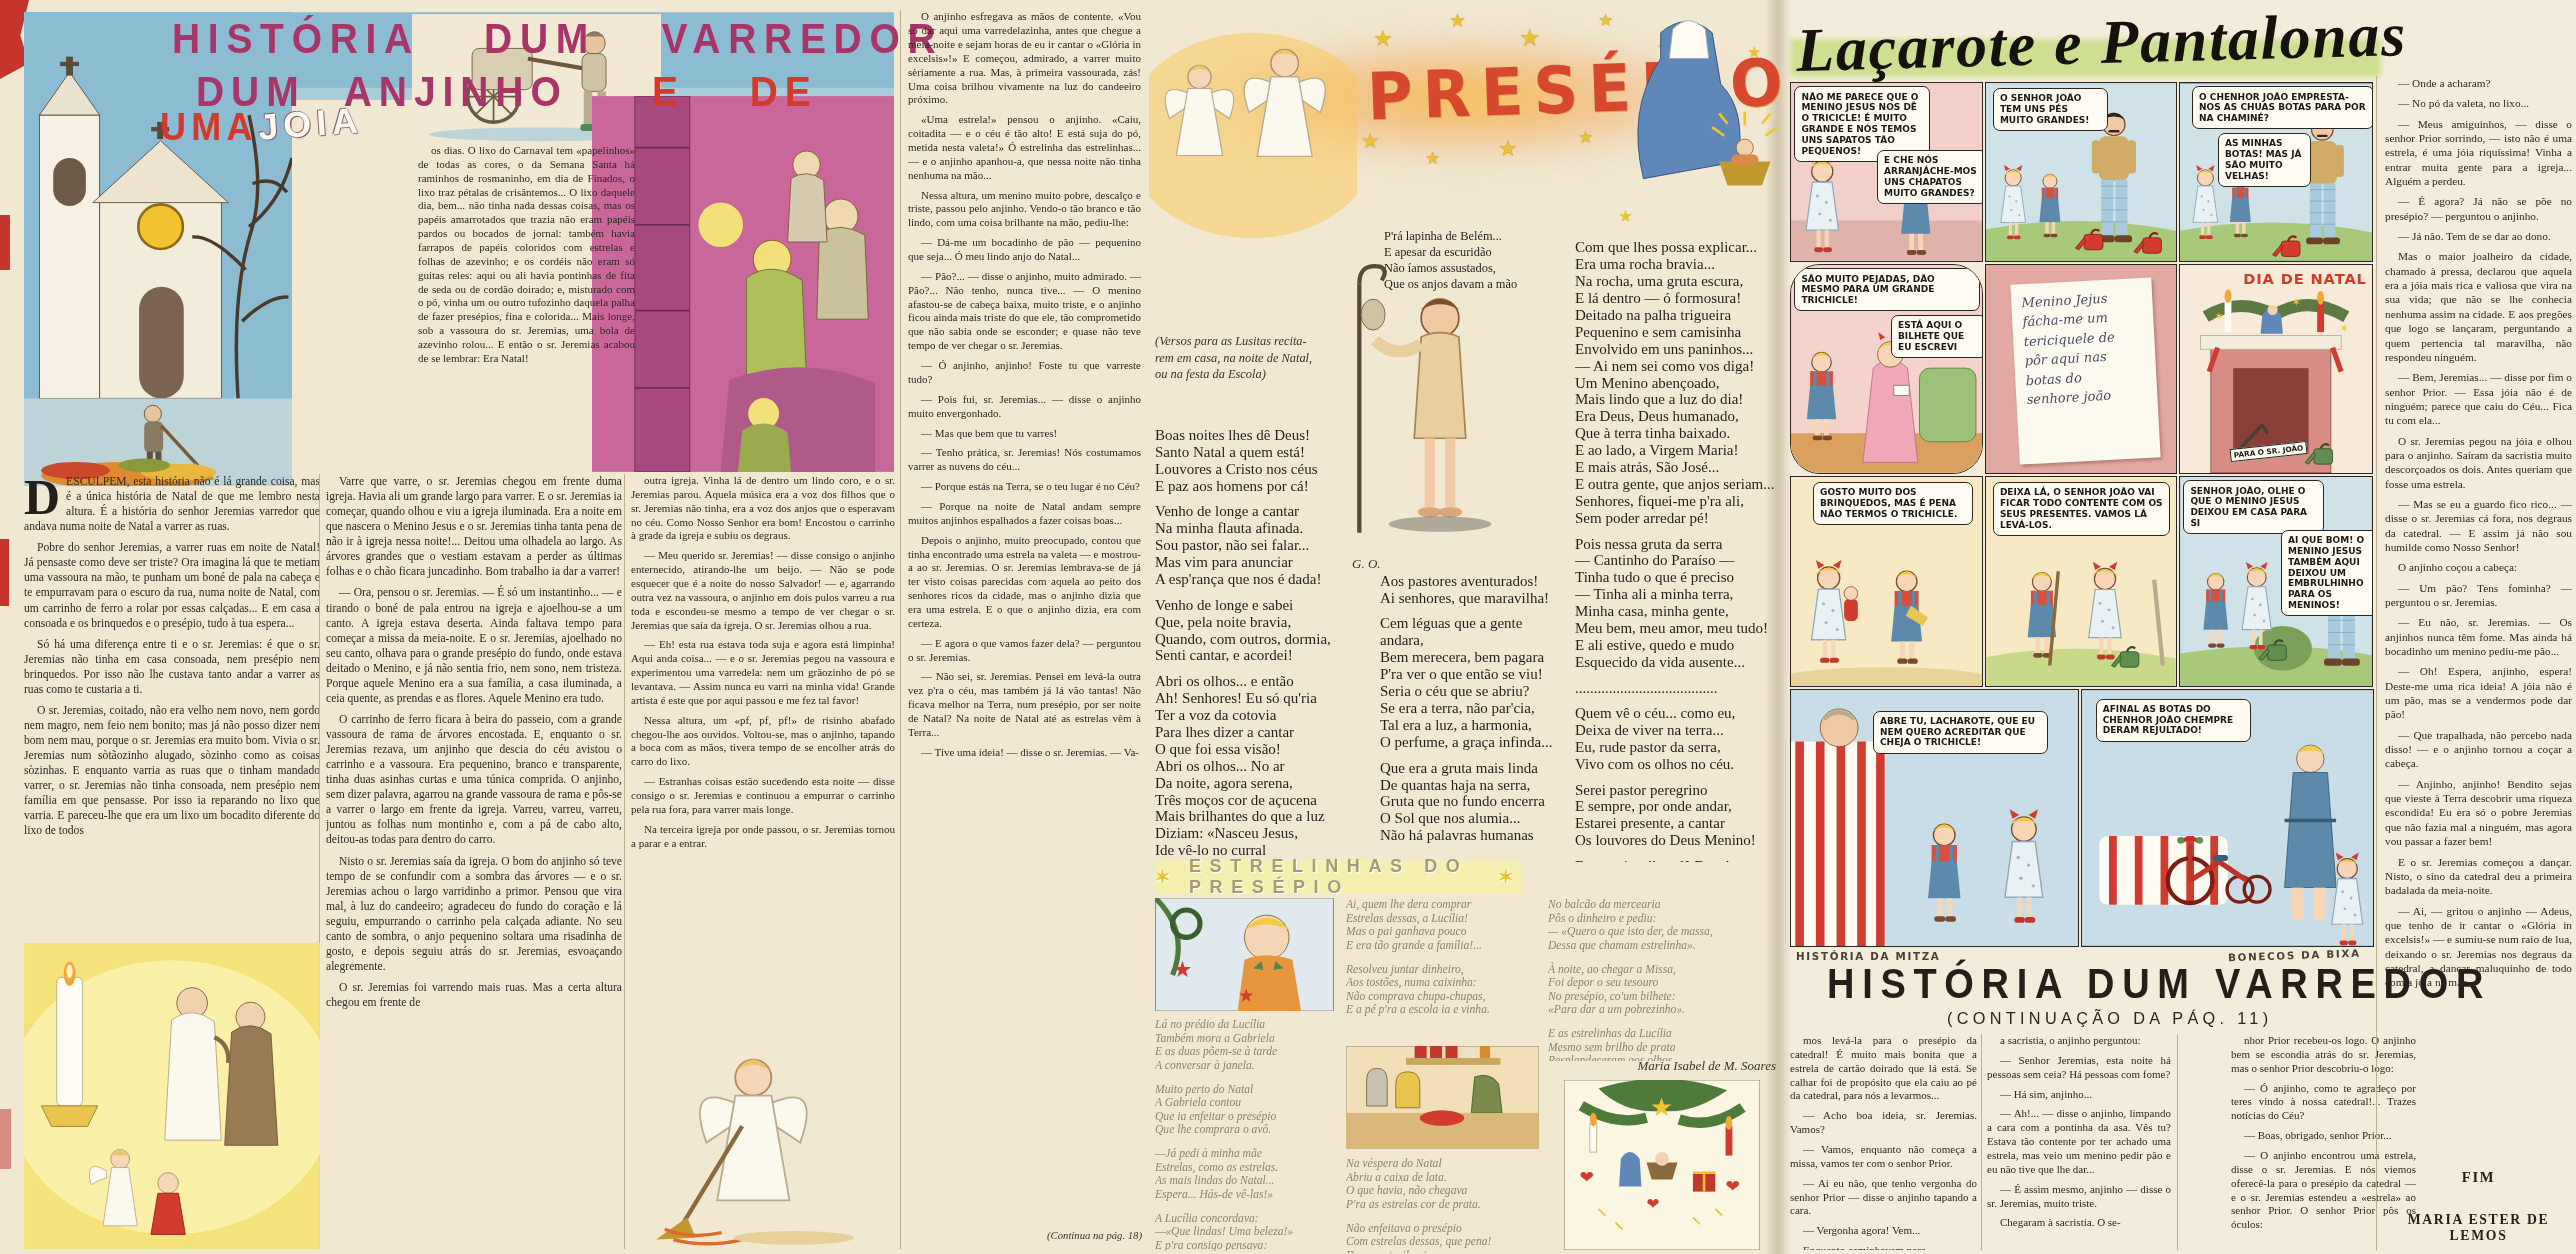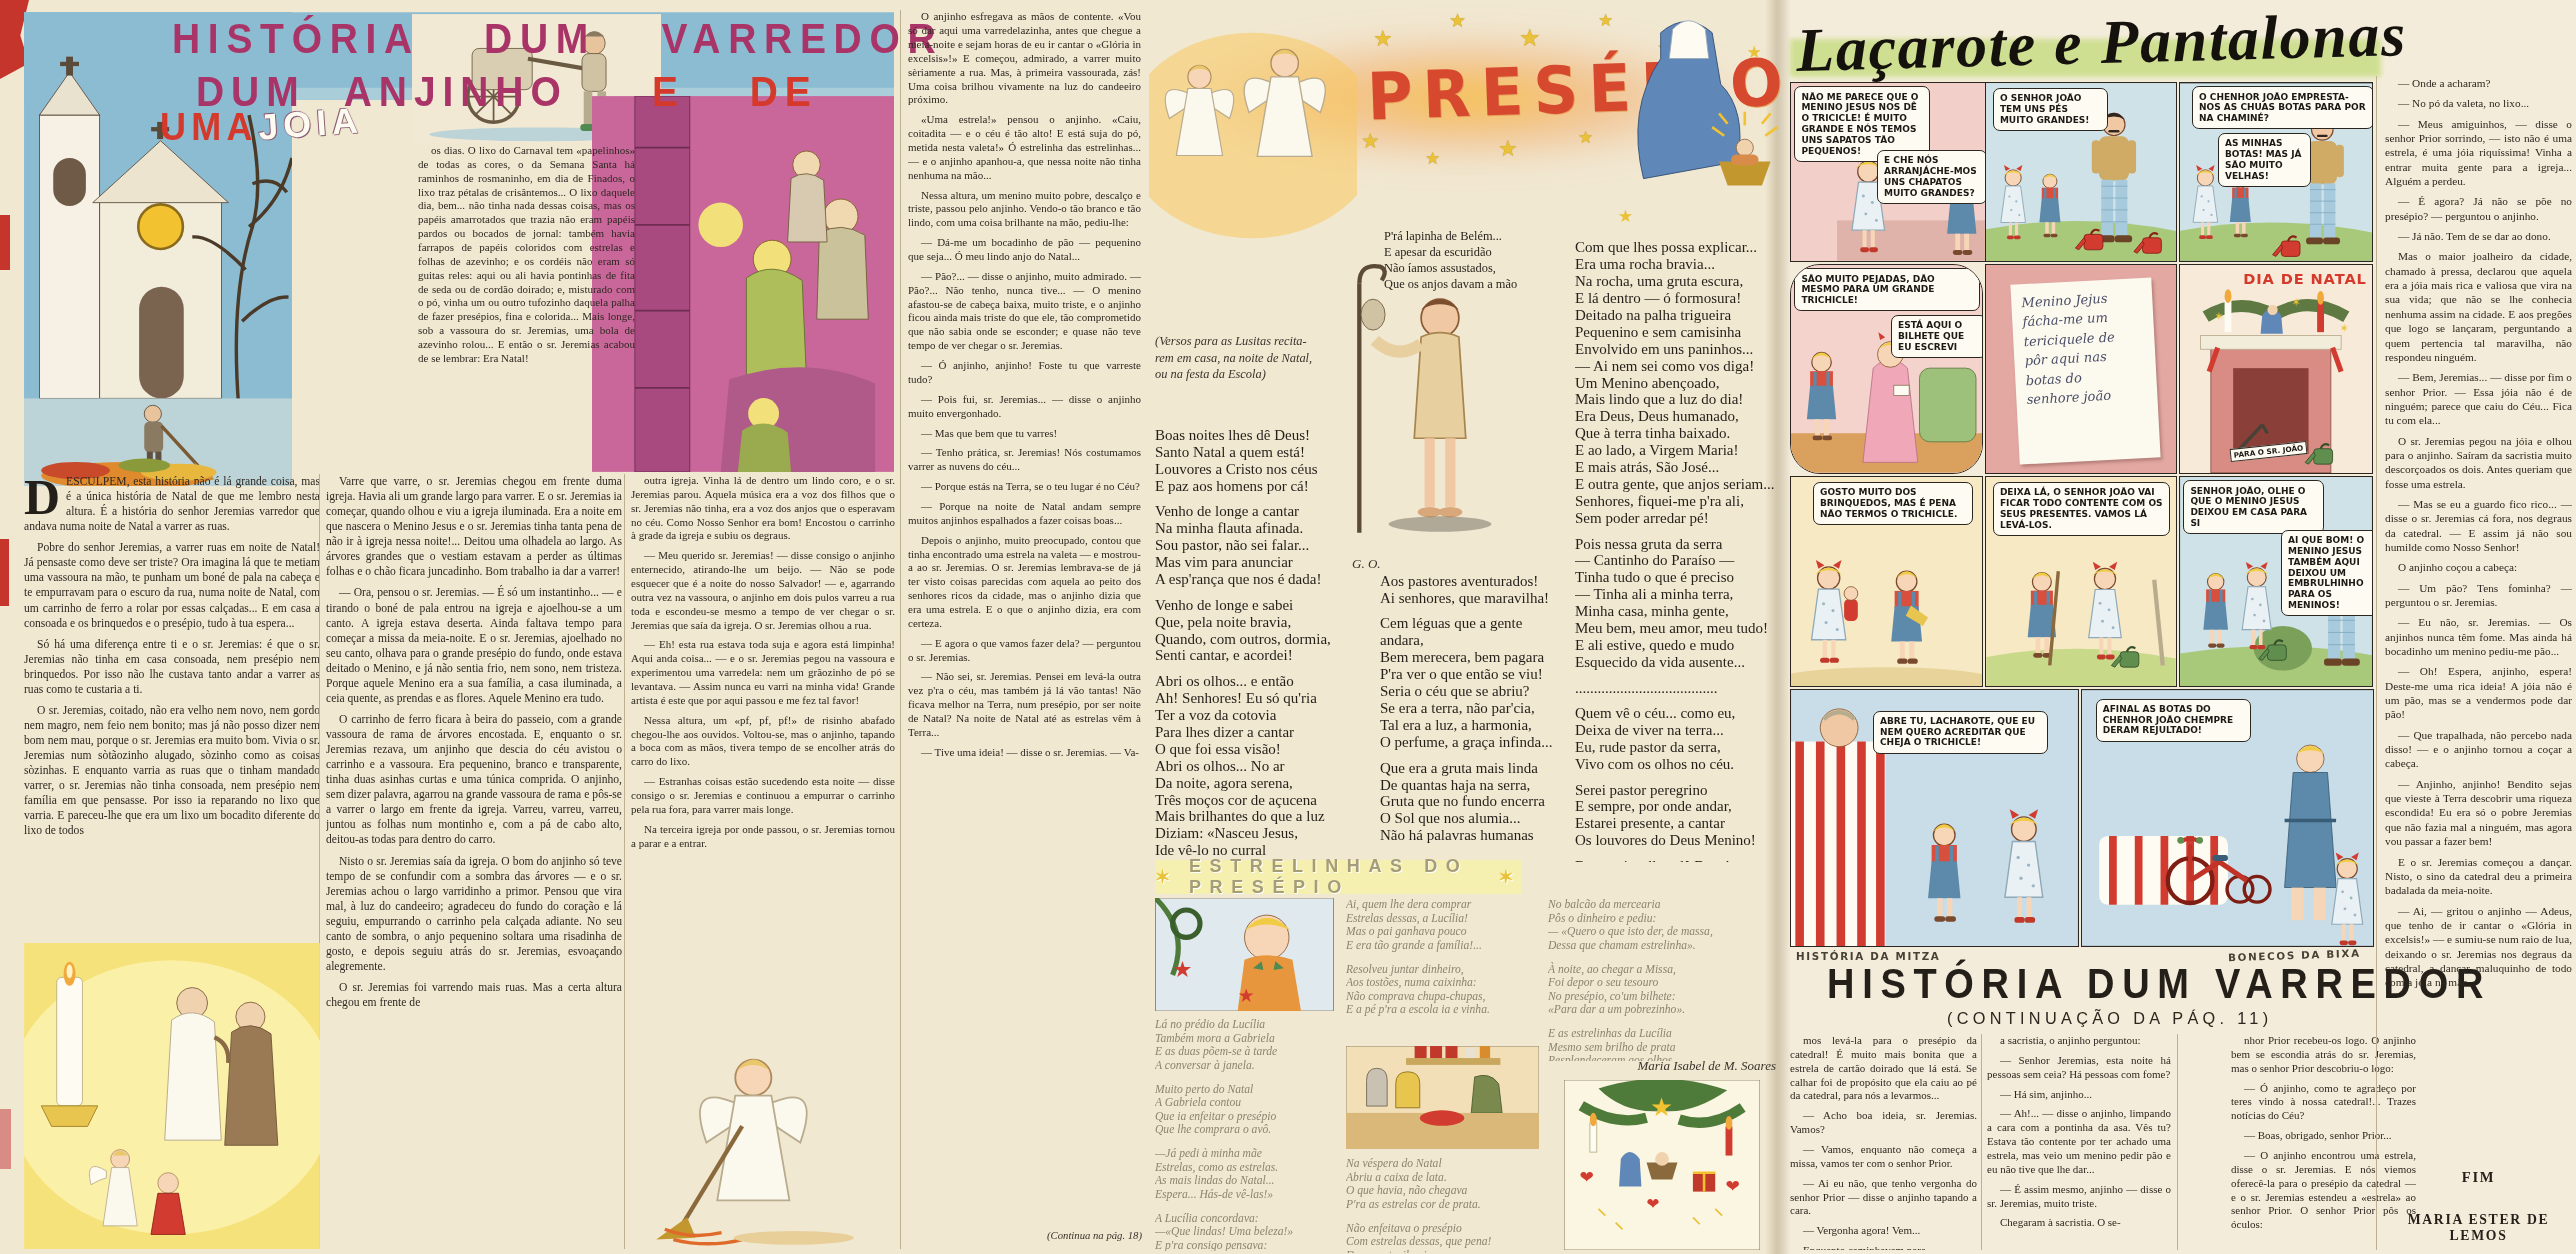--- a/index.html
+++ b/index.html
@@ -590,21 +590,21 @@
     <rect x="150" y="108" width="26" height="22" fill="#c0392b"></rect>
       <path d="M150,108 h26 M163,108 v22" stroke="#f2c230" stroke-width="3"></path>
     <g stroke="#e9c23a" stroke-width="2">
         <path d="M40,150 l8,8 M60,166 l8,8 M150,160 l8,8 M176,150 l8,8"></path>
       </g>
   </svg>
 
   <div class="hl-band" style="left:1790px;top:39px;width:591px;height:38px;"></div>
   <div class="comic-title" style="left:1796px;top:6.9px;">Laçarote e Pantalonas</div>
 
-  <div class="panel" style="left:1790px;top:82px;width:191px;height:178px;background:#f2cfc9;padding-left:46px;">
+  <div class="panel" style="left:1790px;top:82px;width:191px;height:178px;background:#f2cfc9;">
     <svg width="191" height="178" viewBox="0 0 223 207">
       <rect width="223" height="207" fill="#f2cfc9"></rect>
         <rect y="160" width="223" height="47" fill="#e0b3aa"></rect>
       <g transform="translate(8,84) scale(0.95)">
           <use href="#sym-girl"></use>
         </g>
       <g transform="translate(120,92) scale(0.95)">
           <use href="#sym-boy"></use>
         </g>
     </svg>

